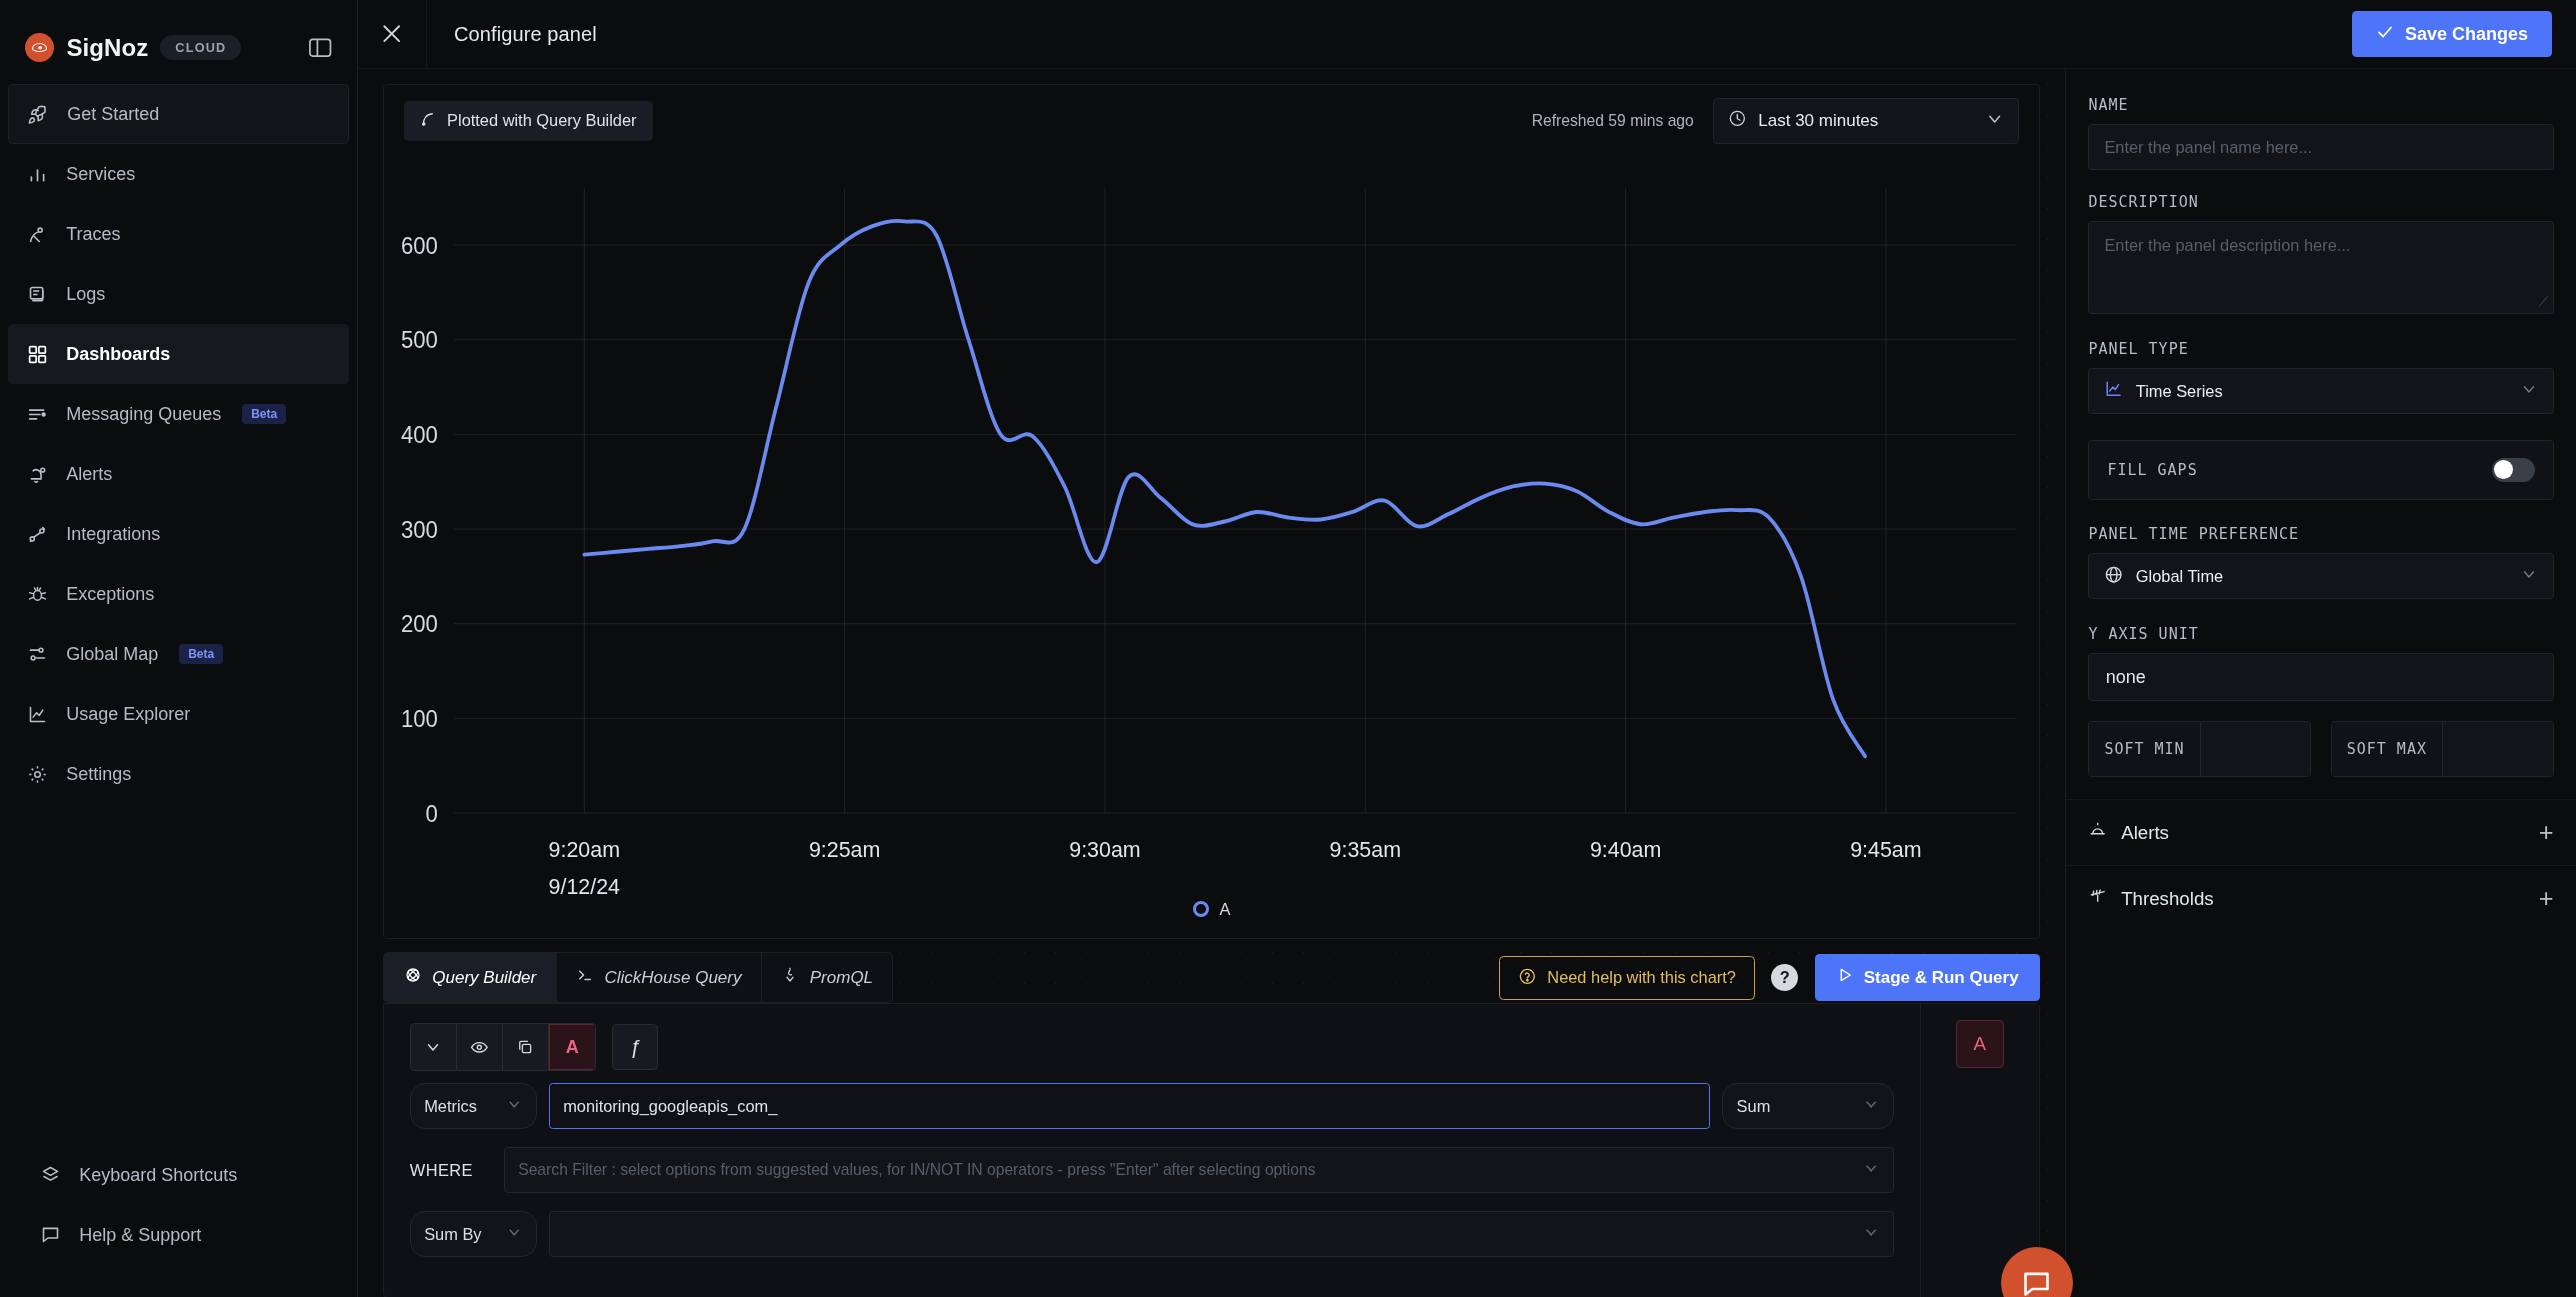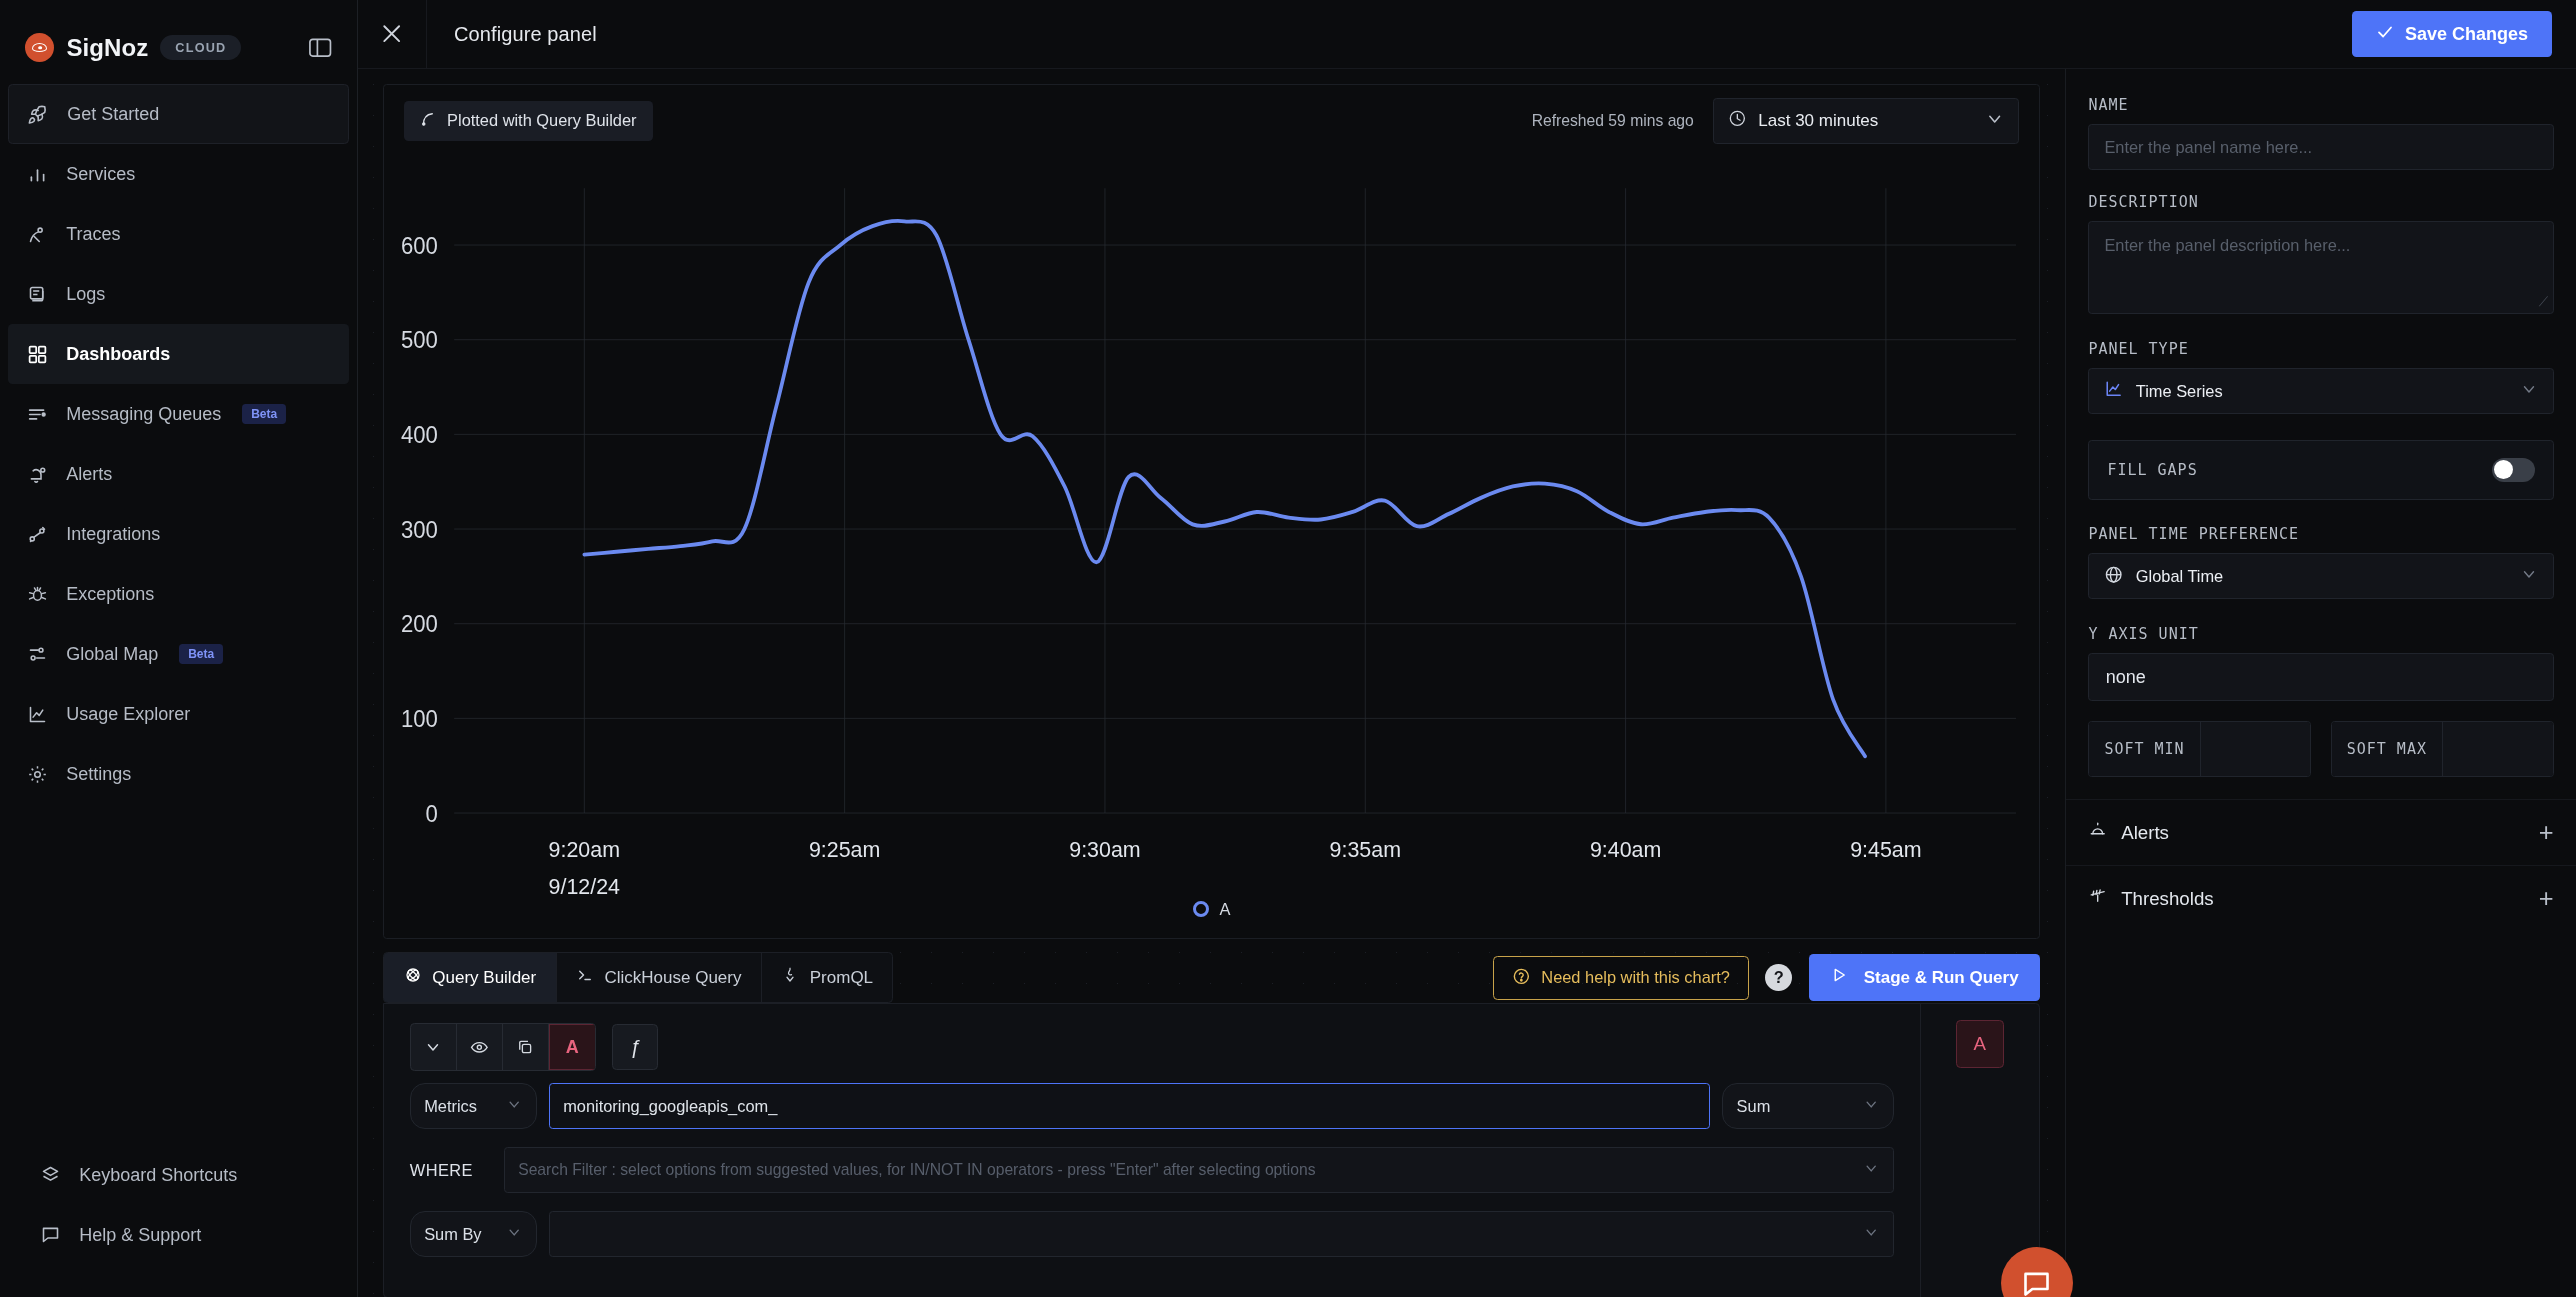--- a/index.html
+++ b/index.html
@@ -100,40 +100,40 @@
   .legend {
     position:absolute; left:0; right:0; bottom:19.4px;
     display:flex; align-items:center; justify-content:center; gap:10.5px;
     font-size:16.4px; color:#d3d8e0;
   }
   .legend .ring { width:16.4px;height:16.4px;border-radius:50%;border:3px solid #6b8af0; }
 
   
   .query-section { flex:1 1 auto; display:flex; flex-direction:column; min-height:0; position:relative;}
   .qtabs-row { display:flex; align-items:center; padding:13.4px 25.4px 0 25.4px; position:relative; z-index:3;}
-  .qtabs { display:flex; background:#0e1014; border:0.7px solid #1c1f26; border-radius:4.5px; overflow:hidden;}
+  .qtabs { display:flex; background:#0e1014; border:0.7px solid #1c1f26; border-radius:4.5px; overflow:hidden;font-style:italic;}
   .qtab {
     display:flex; align-items:center; gap:10.5px; padding:0 19.4px; height:49px;
     font-size:17px; color:#c9cfd8; cursor:pointer; border-right:0.7px solid #1c1f26;
   }
   .qtab:last-child{border-right:none;}
   .qtab.active { background:#1a1e27; color:#fff; }
   .help-pill {
     margin-left:auto; border:0.7px solid #c8a34a; color:#e6bd5c; border-radius:4.5px;
     padding:9.7px 18px; font-size:16.4px; display:flex; align-items:center; gap:10.5px; cursor:pointer;
     background:transparent;
   }
   .q-mark {
     width:27px;height:27px;border-radius:50%;background:#d6d9de;color:#14161a;
     display:flex;align-items:center;justify-content:center;font-size:16.4px;font-weight:700;
     margin:0 16.4px; cursor:pointer;
   }
   .run-btn {
     background:#4e74f8; color:#fff; font-size:17px; font-weight:700; border:none;
-    padding:12px 21px; border-radius:4.5px; display:flex; align-items:center; gap:16px; cursor:pointer;
+    padding:12px 21px; border-radius:4.5px; display:flex; align-items:center; gap:10px; cursor:pointer;
   }
 
   .query-body {
     margin:0 25.4px; margin-top:-0.7px; border:0.7px solid #1c1f26; border-radius:0 4.5px 4.5px 4.5px;
     background:#0e1014; flex:1 1 auto; display:flex; position:relative; min-height:0;
   }
   .qb-left { flex:1 1 auto; min-width:0; padding:16.4px 0 0 0; }
   .qb-toolbar-row { display:flex; align-items:center; gap:16.4px; padding:0 25.4px; height:54px; }
   .icon-group { display:flex; border:0.7px solid #272b33; border-radius:4.5px; overflow:hidden; background:#171a20;}
   .icon-group .ibtn {

